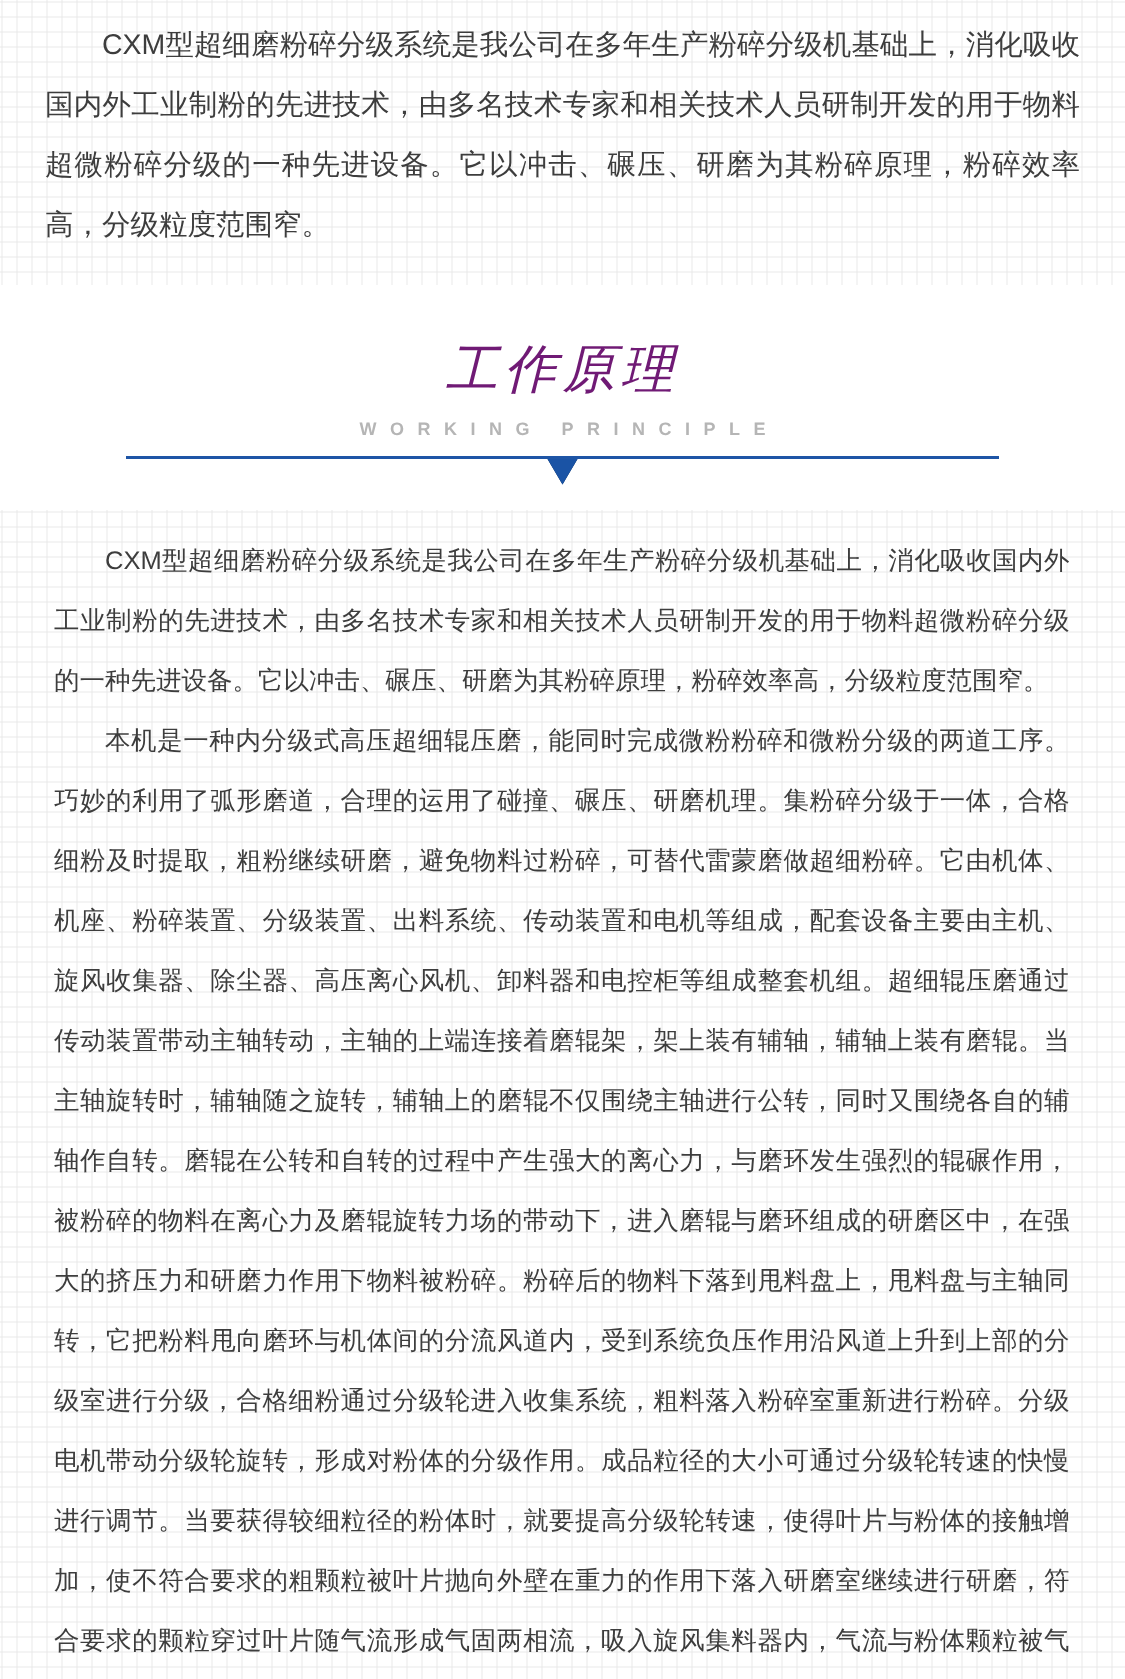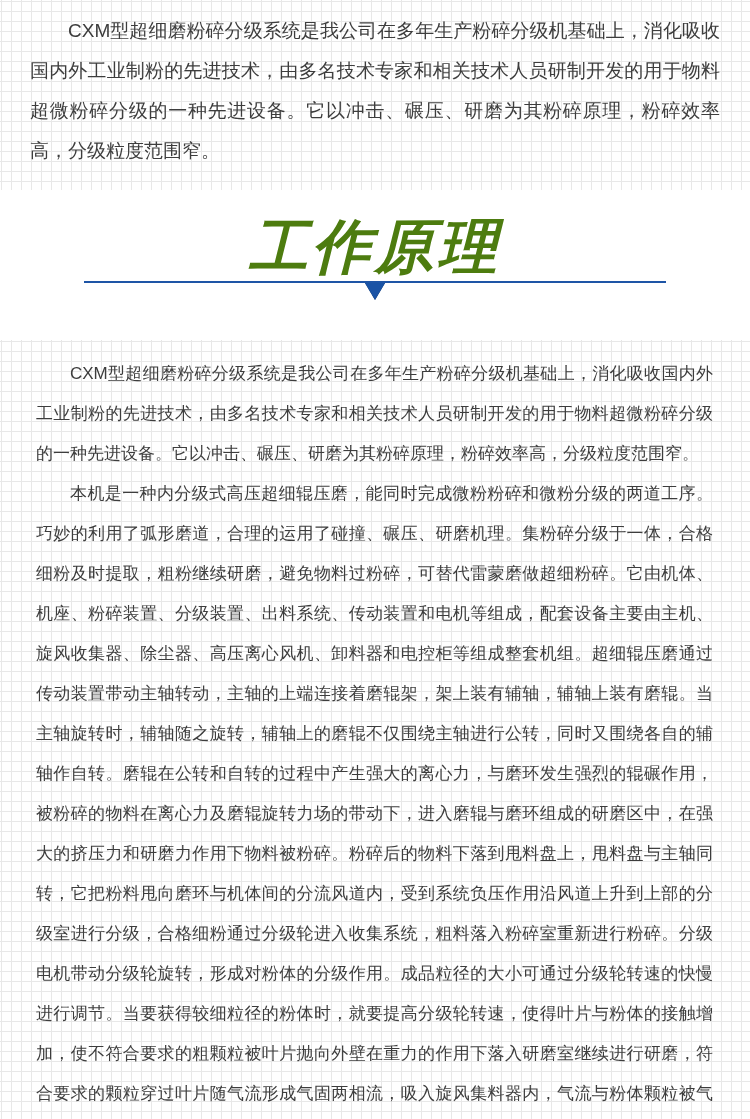--- a/index.html
+++ b/index.html
@@ -43,26 +43,26 @@
   
   .section-header {
     box-sizing: border-box;
     height: 150px;
     padding-top: 34px;
     text-align: center;
     background: #ffffff;
   }
   .section-title {
     margin: 0;
-    font-size: 59px;
+    font-size: 35px;
     line-height: 46px;
-    font-weight: bold;
+    font-weight: normal;
     font-style: italic;
     letter-spacing: 4px;
-    color: #4d7c0f;
+    color: #701a75;
     font-family: "Liberation Sans", sans-serif;
   }
   .section-subtitle {
     margin-top: 9px;
     font-size: 12px;
     line-height: 14px;
     letter-spacing: 9px;
     color: #b5b5b5;
     font-weight: bold;
     text-indent: 9px; 
@@ -112,20 +112,21 @@
 <body>
 
 <div class="page">
 
   <section class="intro-section grid-bg">
     <p>CXM型超细磨粉碎分级系统是我公司在多年生产粉碎分级机基础上，消化吸收国内外工业制粉的先进技术，由多名技术专家和相关技术人员研制开发的用于物料超微粉碎分级的一种先进设备。它以冲击、碾压、研磨为其粉碎原理，粉碎效率高，分级粒度范围窄。</p>
   </section>
 
   <section class="section-header">
     <h2 class="section-title">工作原理</h2>
+    <div class="section-subtitle">WORKING PRINCIPLE</div>
     <div class="divider-wrap">
       <div class="divider-line"></div>
       <div class="down-arrow"></div>
     </div>
   </section>
 
   <section class="principle-section grid-bg">
     <p>CXM型超细磨粉碎分级系统是我公司在多年生产粉碎分级机基础上，消化吸收国内外工业制粉的先进技术，由多名技术专家和相关技术人员研制开发的用于物料超微粉碎分级的一种先进设备。它以冲击、碾压、研磨为其粉碎原理，粉碎效率高，分级粒度范围窄。</p>
     <p>本机是一种内分级式高压超细辊压磨，能同时完成微粉粉碎和微粉分级的两道工序。巧妙的利用了弧形磨道，合理的运用了碰撞、碾压、研磨机理。集粉碎分级于一体，合格细粉及时提取，粗粉继续研磨，避免物料过粉碎，可替代雷蒙磨做超细粉碎。它由机体、机座、粉碎装置、分级装置、出料系统、传动装置和电机等组成，配套设备主要由主机、旋风收集器、除尘器、高压离心风机、卸料器和电控柜等组成整套机组。超细辊压磨通过传动装置带动主轴转动，主轴的上端连接着磨辊架，架上装有辅轴，辅轴上装有磨辊。当主轴旋转时，辅轴随之旋转，辅轴上的磨辊不仅围绕主轴进行公转，同时又围绕各自的辅轴作自转。磨辊在公转和自转的过程中产生强大的离心力，与磨环发生强烈的辊碾作用，被粉碎的物料在离心力及磨辊旋转力场的带动下，进入磨辊与磨环组成的研磨区中，在强大的挤压力和研磨力作用下物料被粉碎。粉碎后的物料下落到甩料盘上，甩料盘与主轴同转，它把粉料甩向磨环与机体间的分流风道内，受到系统负压作用沿风道上升到上部的分级室进行分级，合格细粉通过分级轮进入收集系统，粗料落入粉碎室重新进行粉碎。分级电机带动分级轮旋转，形成对粉体的分级作用。成品粒径的大小可通过分级轮转速的快慢进行调节。当要获得较细粒径的粉体时，就要提高分级轮转速，使得叶片与粉体的接触增加，使不符合要求的粗颗粒被叶片抛向外壁在重力的作用下落入研磨室继续进行研磨，符合要求的颗粒穿过叶片随气流形成气固两相流，吸入旋风集料器内，气流与粉体颗粒被气固分离后，粉体颗粒被收集。</p>
   </section>

